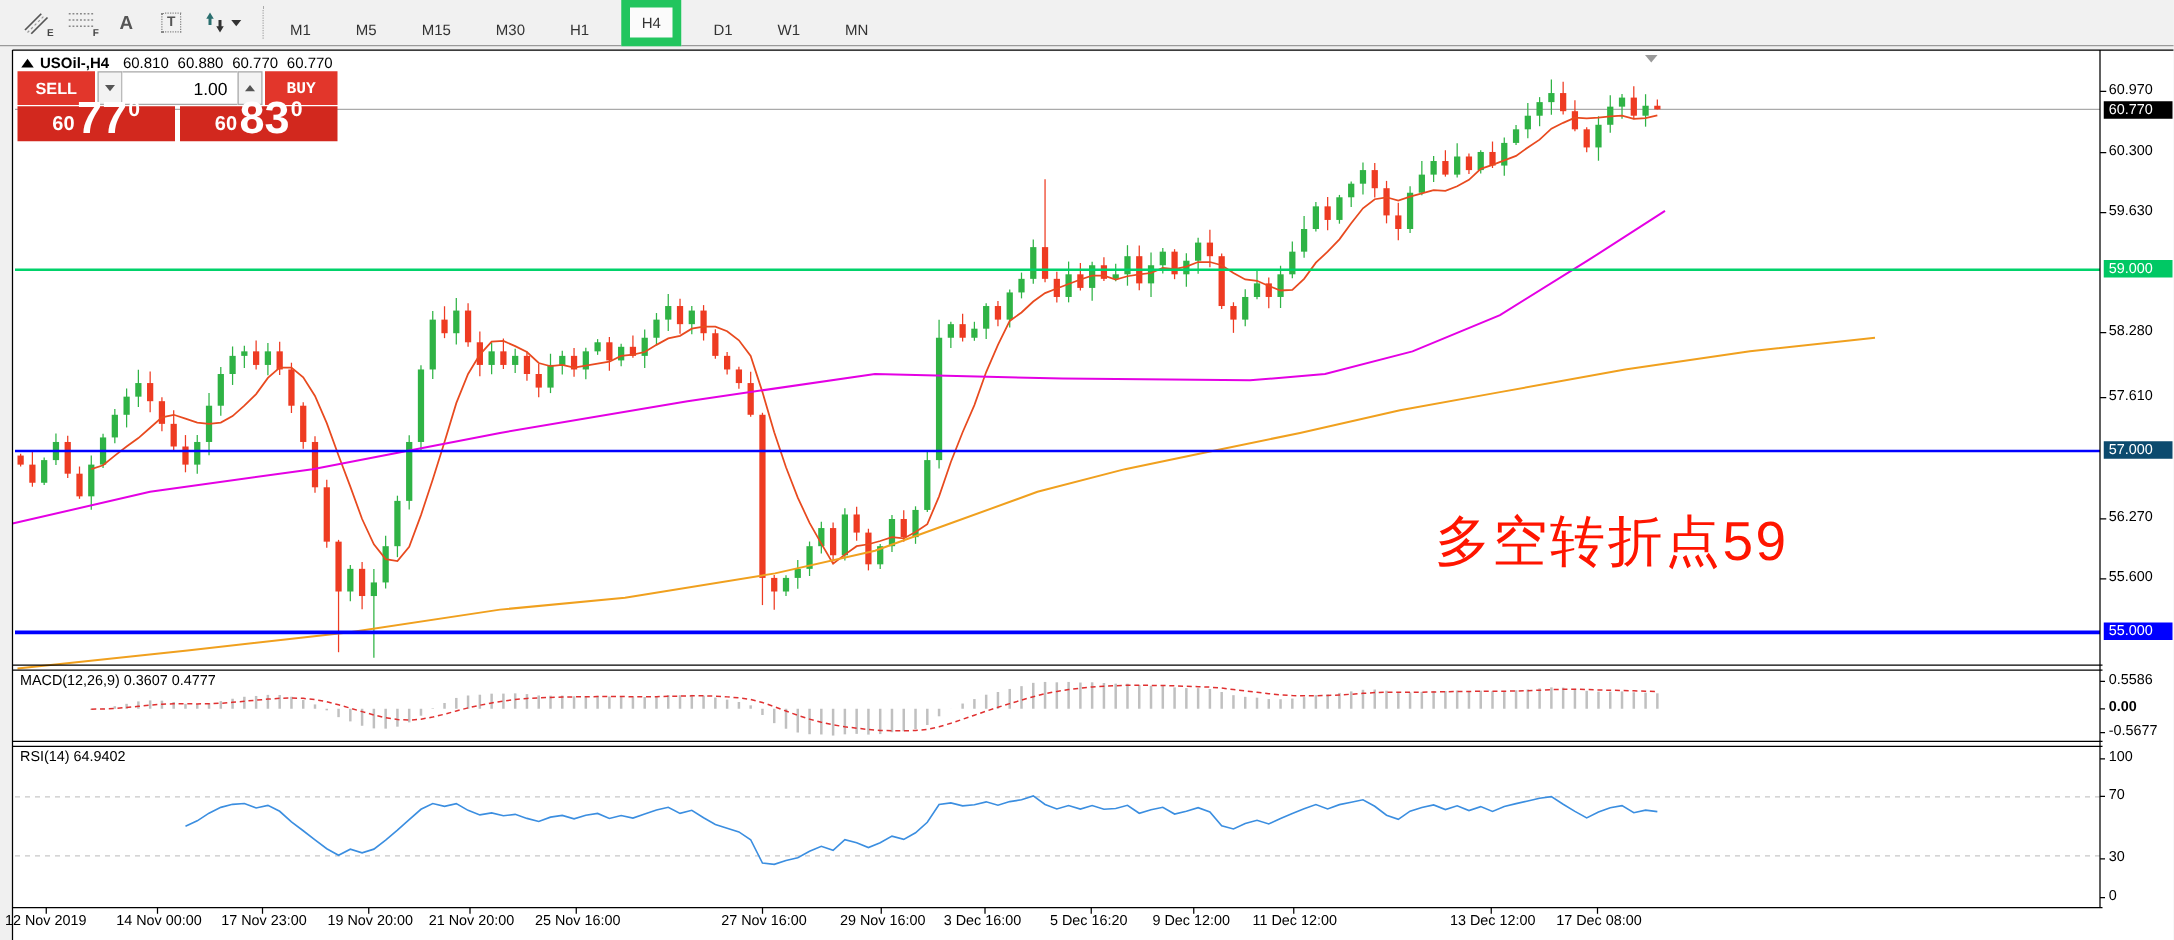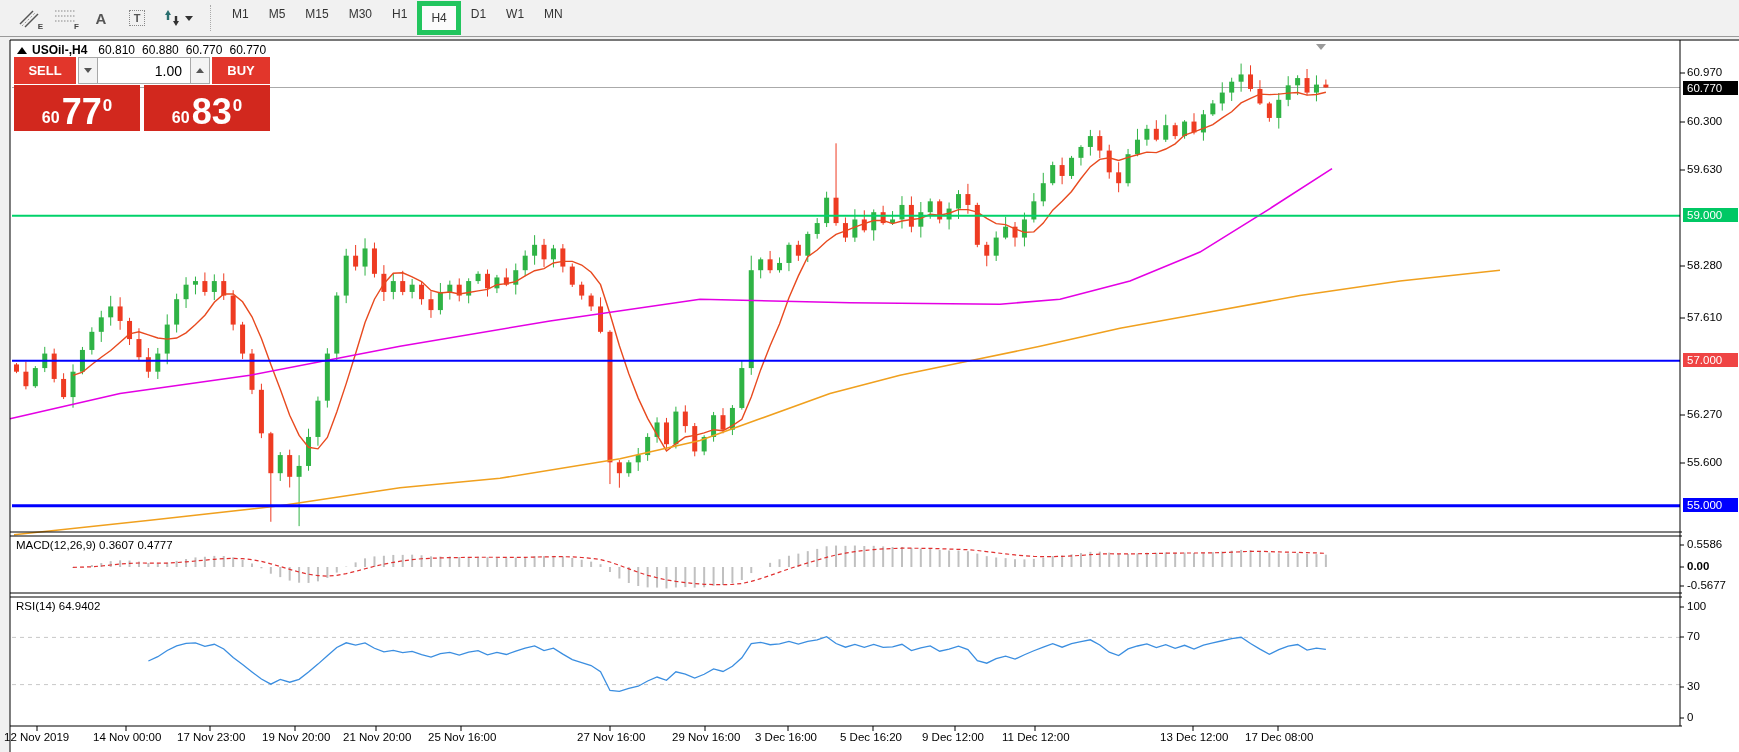--- a/index.html
+++ b/index.html
@@ -13,53 +13,53 @@
            padding-left:14px;box-sizing:border-box;}
   .tool-ic{width:30px;height:26px;display:flex;align-items:center;justify-content:center;
            margin-right:6px;position:relative;color:#555;}
   .tool-ic svg{display:block;}
   .ic-sub{position:absolute;right:1px;bottom:0;font-size:8px;color:#444;font-weight:bold;}
   .ic-letter{font-size:15px;color:#555;font-weight:bold;}
   .tbox{border:1px dotted #888;font-size:11px;padding:1px 4px;color:#555;font-weight:bold;}
   .caret-down{width:0;height:0;border-left:4px solid transparent;border-right:4px solid transparent;
               border-top:5px solid #333;margin-left:5px;}
   .tb-sep{width:1px;height:26px;border-left:1px dotted #aaa;margin:0 10px 0 6px;}
-  .tf-group{display:flex;align-items:flex-start;}
+  .tf-group{display:flex;align-items:flex-end;gap:16px;}
   .tf{font-size:12px;color:#333;padding:5px 9px;border:1px solid transparent;cursor:default;}
-  .tf.active{background:#fbfbfb;border:5px solid #22c55e;}
+  .tf.active{background:#fbfbfb;border:7px solid #22c55e;}
 
   
   .sym-header{position:absolute;left:17px;top:43px;font-size:12px;color:#000;
               display:flex;align-items:center;gap:5px;}
   .collapse-tri{width:0;height:0;border-left:5px solid transparent;border-right:5px solid transparent;
                 border-bottom:7px solid #000;display:inline-block;}
   .sym-header b{font-weight:bold;}
   .ohlc{margin-left:6px;display:flex;gap:7px;}
 
   .scroll-marker{position:absolute;left:1316px;top:44px;width:0;height:0;
                  border-left:5px solid transparent;border-right:5px solid transparent;
                  border-top:6px solid #9a9a9a;}
 
   
   .order-panel{position:absolute;left:14px;top:57px;width:256px;}
   .op-row1{display:flex;height:27px;}
   .op-btn{background:#e2362b;color:#fff;font-size:13px;font-weight:bold;display:flex;
           align-items:center;justify-content:center;cursor:pointer;}
   .op-sell{width:62px;margin-right:2px;}
-  .op-buy{width:58px;margin-left:2px;}
+  .op-buy{width:58px;margin-left:2px;font-family:Liberation Mono, monospace;}
   .spin-btn{width:20px;background:#f3f3f3;border:1px solid #a8a8a8;display:flex;
             align-items:center;justify-content:center;box-sizing:border-box;cursor:pointer;}
   .sp-up{width:0;height:0;border-left:4px solid transparent;border-right:4px solid transparent;
          border-bottom:5px solid #555;}
   .sp-dn{width:0;height:0;border-left:4px solid transparent;border-right:4px solid transparent;
          border-top:5px solid #555;}
   .vol-input{width:92px;border:1px solid #a8a8a8;border-left:none;border-right:none;
              font-size:14px;text-align:right;padding:0 8px 0 0;box-sizing:border-box;
              font-family:"Liberation Sans",sans-serif;color:#000;}
-  .op-row2{display:flex;margin-top:1px;height:46px;}
+  .op-row2{display:flex;margin-top:1px;height:28px;}
   .quote{background:#d2281e;color:#fff;display:flex;align-items:flex-end;
          justify-content:center;padding-bottom:3px;cursor:pointer;}
   .q-sell{width:126px;margin-right:4px;}
   .q-buy{width:126px;}
   .q-small{font-size:16px;font-weight:bold;line-height:1;margin-right:2px;padding-bottom:2px;}
   .q-big{font-size:36px;font-weight:bold;line-height:0.85;}
   .q-sup{font-size:17px;font-weight:bold;line-height:1;position:relative;top:-14px;margin-left:1px;}
 
   
   .ax-label{position:absolute;font-size:11.5px;color:#000;white-space:nowrap;}
@@ -616,35 +616,36 @@
         <span class="q-sup">0</span>
       </div>
       <div class="quote q-buy">
         <span class="q-small">60</span>
         <span class="q-big">83</span>
         <span class="q-sup">0</span>
       </div>
     </div>
   </div>
 
+  <div class="annotation" id="annotation" style="color: rgb(255, 21, 0);">多空转折点59</div>
 
   <div class="panel-label" style="left:16px;top:539px;">MACD(12,26,9) 0.3607 0.4777</div>
   <div class="panel-label" style="left:16px;top:600px;">RSI(14) 64.9402</div>
 
   <div id="price-axis">
       <div class="ax-label" style="left: 1687px; top: 66px;">60.970</div>
       <div class="ax-label" style="left: 1687px; top: 115px;">60.300</div>
       <div class="ax-label" style="left: 1687px; top: 163px;">59.630</div>
       <div class="ax-label" style="left: 1687px; top: 259px;">58.280</div>
       <div class="ax-label" style="left: 1687px; top: 311px;">57.610</div>
       <div class="ax-label" style="left: 1687px; top: 408px;">56.270</div>
       <div class="ax-label" style="left: 1687px; top: 456px;">55.600</div>
       <div class="badge" style="top: 81px; background: rgb(0, 0, 0);">60.770</div>
       <div class="badge" style="top: 208px; background: rgb(0, 200, 100);">59.000</div>
-      <div class="badge" style="top: 353px; background: #ef4444;">57.000</div>
+      <div class="badge" style="top: 353px; background: #0c4a6e;">57.000</div>
       <div class="badge" style="top: 498px; background: rgb(0, 0, 255);">55.000</div>
     </div>
   <div id="sub-axes">
       <div class="ax-label" style="left: 1687px; top: 538px;">0.5586</div>
       <div class="ax-label" style="left: 1687px; top: 560px; font-weight: bold;">0.00</div>
       <div class="ax-label" style="left: 1687px; top: 579px;">-0.5677</div>
       <div class="ax-label" style="left: 1687px; top: 600px;">100</div>
       <div class="ax-label" style="left: 1687px; top: 630px;">70</div>
       <div class="ax-label" style="left: 1687px; top: 680px;">30</div>
       <div class="ax-label" style="left: 1687px; top: 711px;">0</div>

